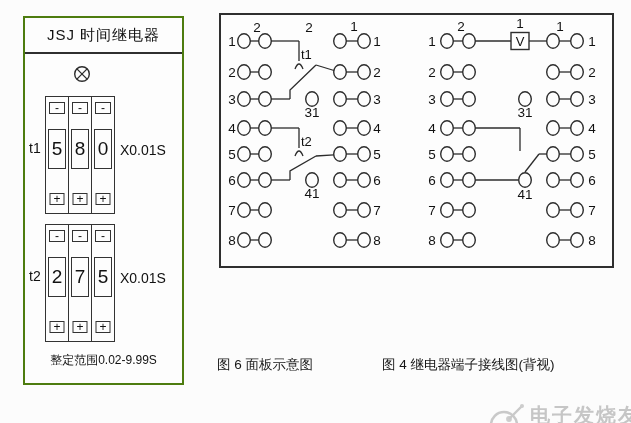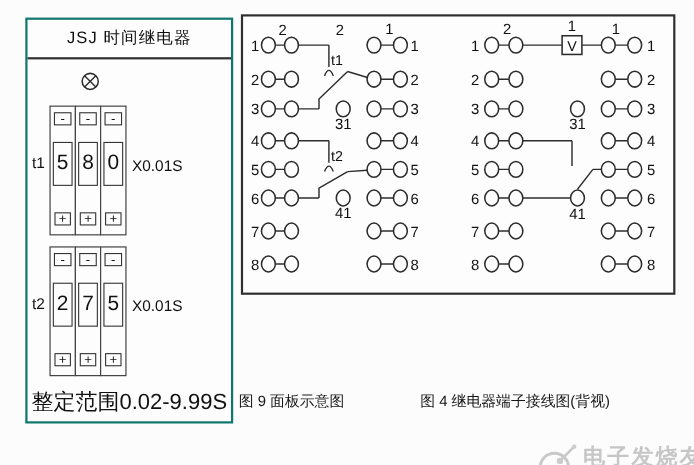--- a/index.html
+++ b/index.html
@@ -3,22 +3,22 @@
 <meta charset="utf-8">
 <style>
   html,body{margin:0;padding:0;background:#ffffff;}
   #stage{
     position:relative;width:631px;height:423px;
     background:#fcfcfc;overflow:hidden;
     font-family:"Liberation Sans",sans-serif;color:#1a1a1a;
   }
   
   #fig2-panel{
-    position:absolute;left:23px;top:16px;width:189px;height:369px;
-    border:2px solid #0f766e;background:#fdfdfd;box-sizing:border-box;
+    position:absolute;left:23px;top:16px;width:161px;height:369px;
+    border:2px solid #4d7c0f;background:#fdfdfd;box-sizing:border-box;
   }
   #fig2-title{
     position:absolute;left:0;top:0;width:100%;height:34px;
     border-bottom:2px solid #2f2f2f;line-height:34px;text-align:center;
     font-size:15px;letter-spacing:1px;color:#111;
   }
   #lamp{position:absolute;left:47px;top:46px;}
   .wheel-group{position:absolute;left:20px;width:74px;height:118px;display:flex;}
   #group-t1{top:78px;} #group-t2{top:206px;}
   .wheel-col{
@@ -35,21 +35,21 @@
   .wc-digit{
     position:absolute;left:50%;transform:translateX(-50%);top:32px;
     width:18px;height:40px;border:1px solid #333;box-sizing:border-box;
     font-size:19px;line-height:38px;text-align:center;color:#111;background:#fdfdfd;
   }
   .side-label{position:absolute;font-size:14px;color:#111;}
   #t1-label{left:4px;top:122px;} #t2-label{left:4px;top:250px;}
   #t1-mult{left:95px;top:124px;} #t2-mult{left:95px;top:252px;}
   #range-label{
     position:absolute;left:0;top:334px;width:100%;text-align:center;
-    font-size:20px;color:#111;
+    font-size:12px;color:#111;
   }
   
   #fig3-panel{
     position:absolute;left:219px;top:13px;width:395px;height:255px;
     border:2px solid #2f2f2f;background:#fdfdfd;box-sizing:border-box;
   }
   #fig3-svg{position:absolute;left:0;top:0;}
   
   .caption{position:absolute;font-size:13.5px;color:#161616;white-space:nowrap;}
   #fig2-caption{left:200px;top:356px;width:130px;text-align:center;}
@@ -286,21 +286,21 @@
         <line x1="254.3" y1="113" x2="299" y2="113" stroke="#2c2c2c" stroke-width="1.3"></line>
         <line x1="299" y1="113" x2="299" y2="136" stroke="#2c2c2c" stroke-width="1.3"></line>
         <path d="M304,157 L318,139" fill="none" stroke="#2c2c2c" stroke-width="1.3"></path>
         <line x1="318" y1="139" x2="325.7" y2="139" stroke="#2c2c2c" stroke-width="1.3"></line>
         <line x1="254.3" y1="165" x2="297.7" y2="165" stroke="#2c2c2c" stroke-width="1.3"></line>
         <ellipse cx="304" cy="165" rx="6.3" ry="7.2" fill="#fdfdfd" stroke="#2c2c2c" stroke-width="1.4"></ellipse>
         <text x="304" y="184" text-anchor="middle" font-size="13.5" fill="#111" font-family="&quot;Liberation Sans&quot;,sans-serif">41</text>
       </svg>
   </div>
 
-  <div id="fig2-caption" class="caption">图 9 面板示意图</div>
+  <div id="fig2-caption" class="caption">图 6 面板示意图</div>
   <div id="fig3-caption" class="caption">图 4 继电器端子接线图(背视)</div>
 
   <div id="watermark">
     <svg id="wm-logo" width="46" height="44">
       <circle cx="20" cy="25" r="13" fill="none" stroke="#c9c9c9" stroke-width="2.6"></circle>
       <circle cx="14" cy="30" r="3.4" fill="#cdcdcd"></circle>
       <circle cx="25" cy="19" r="2.9" fill="#cdcdcd"></circle>
       <line x1="25" y1="19" x2="38" y2="6" stroke="#c9c9c9" stroke-width="2.4"></line>
       <circle cx="38" cy="6" r="2" fill="#cdcdcd"></circle>
     </svg>

